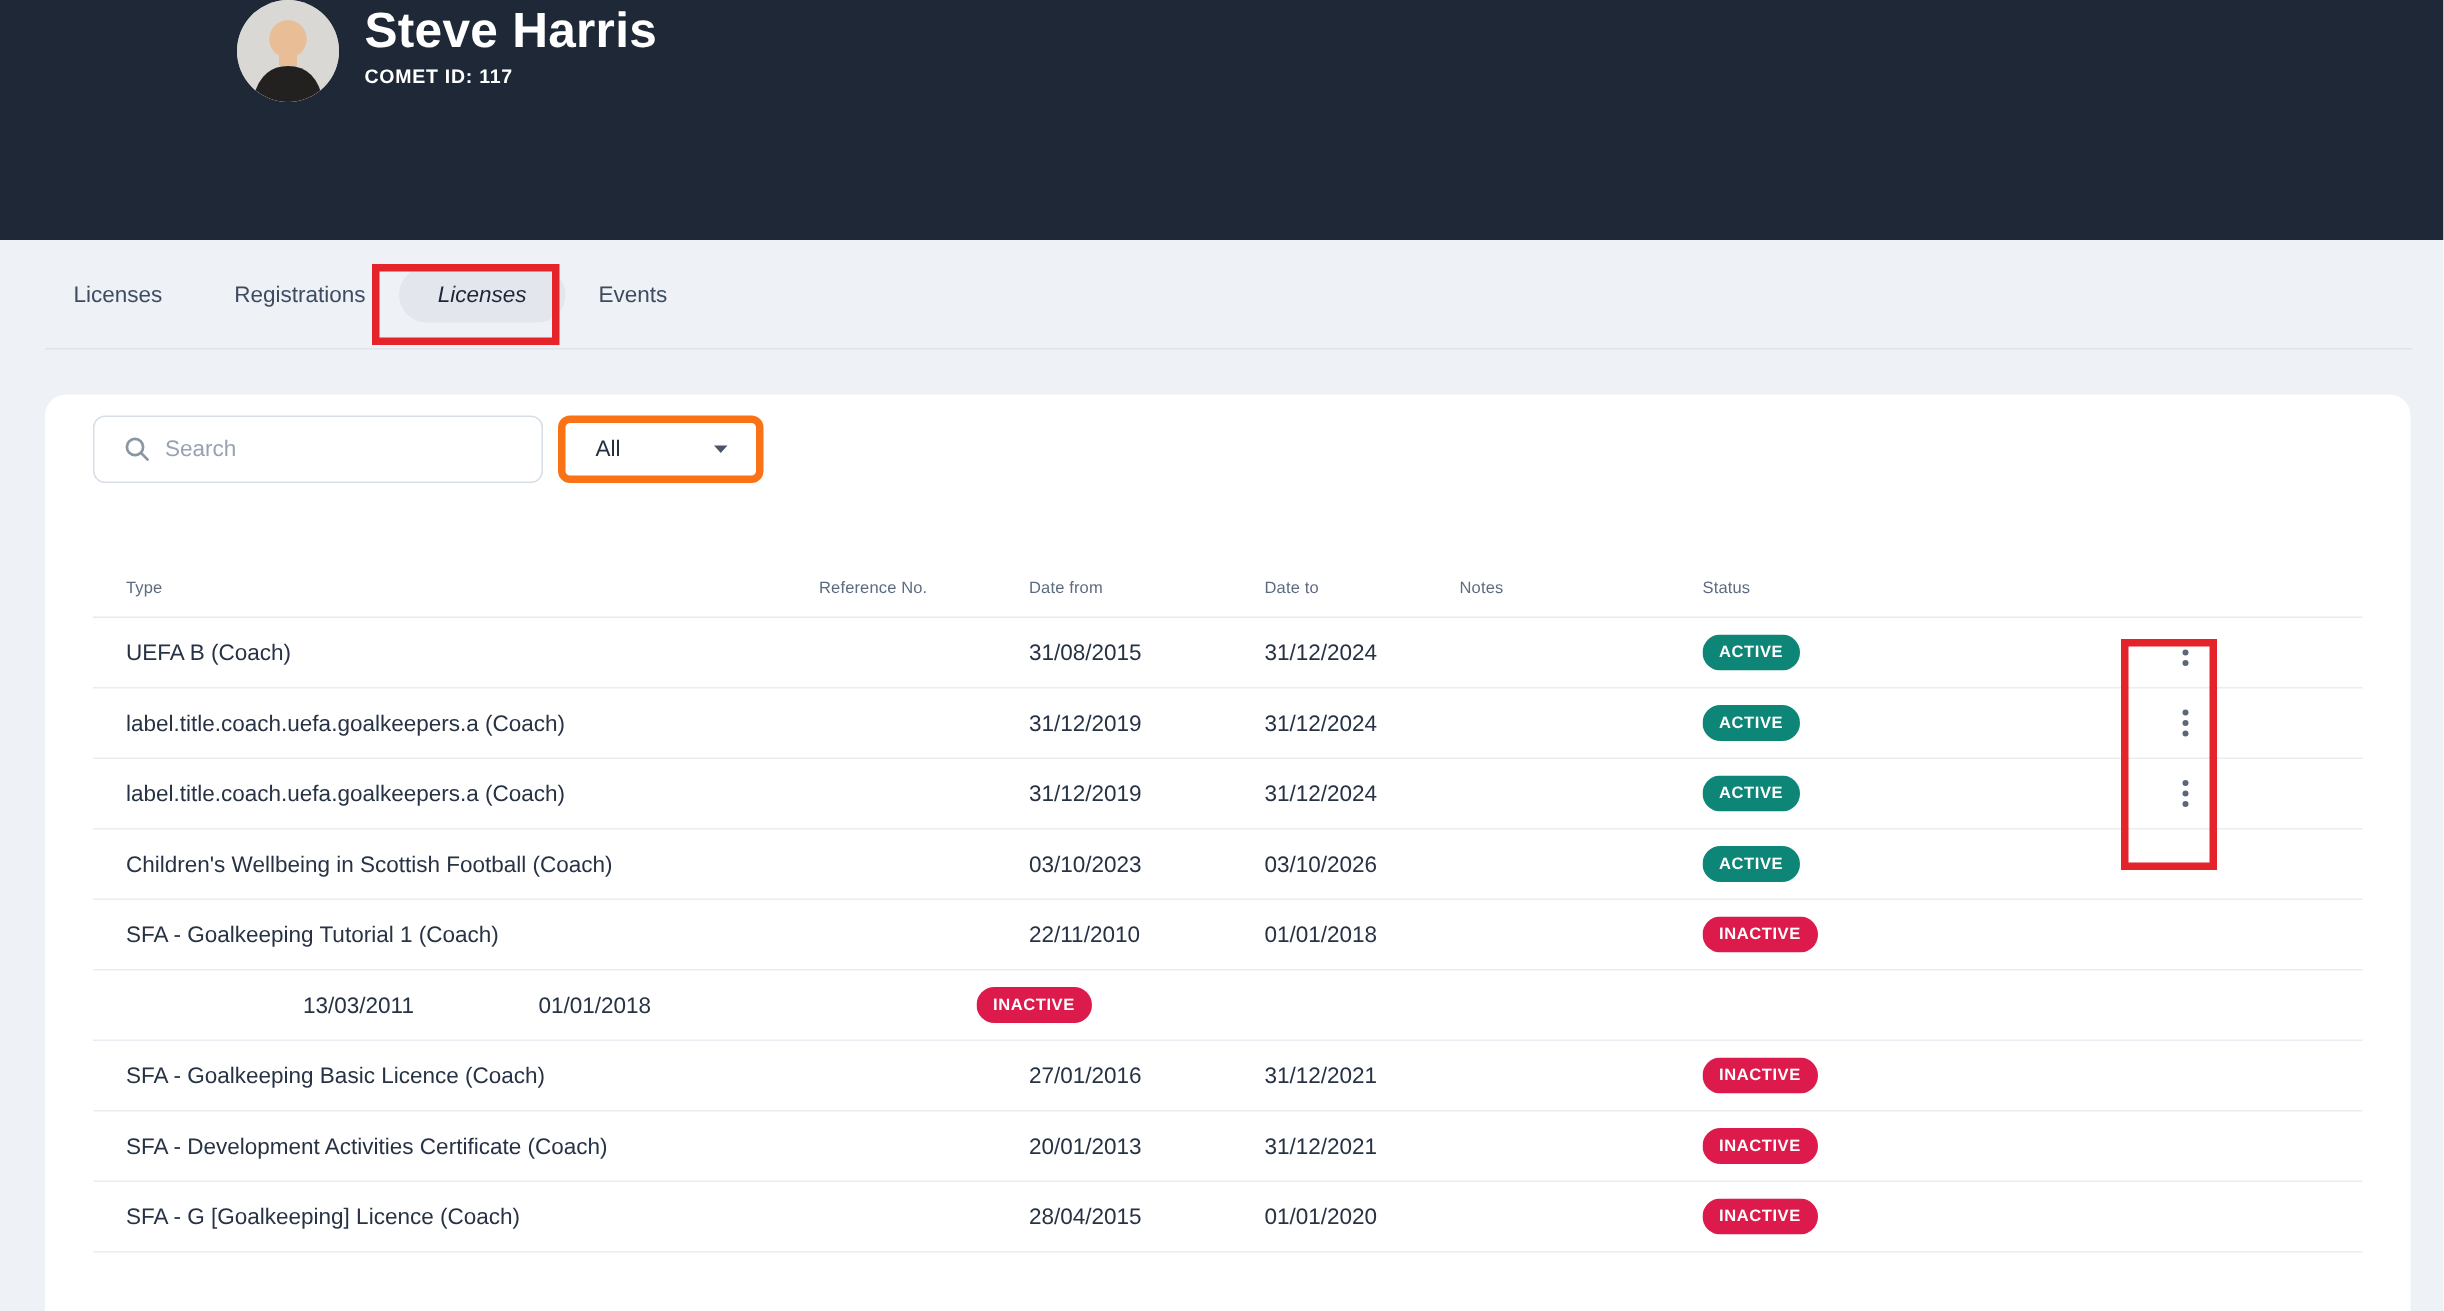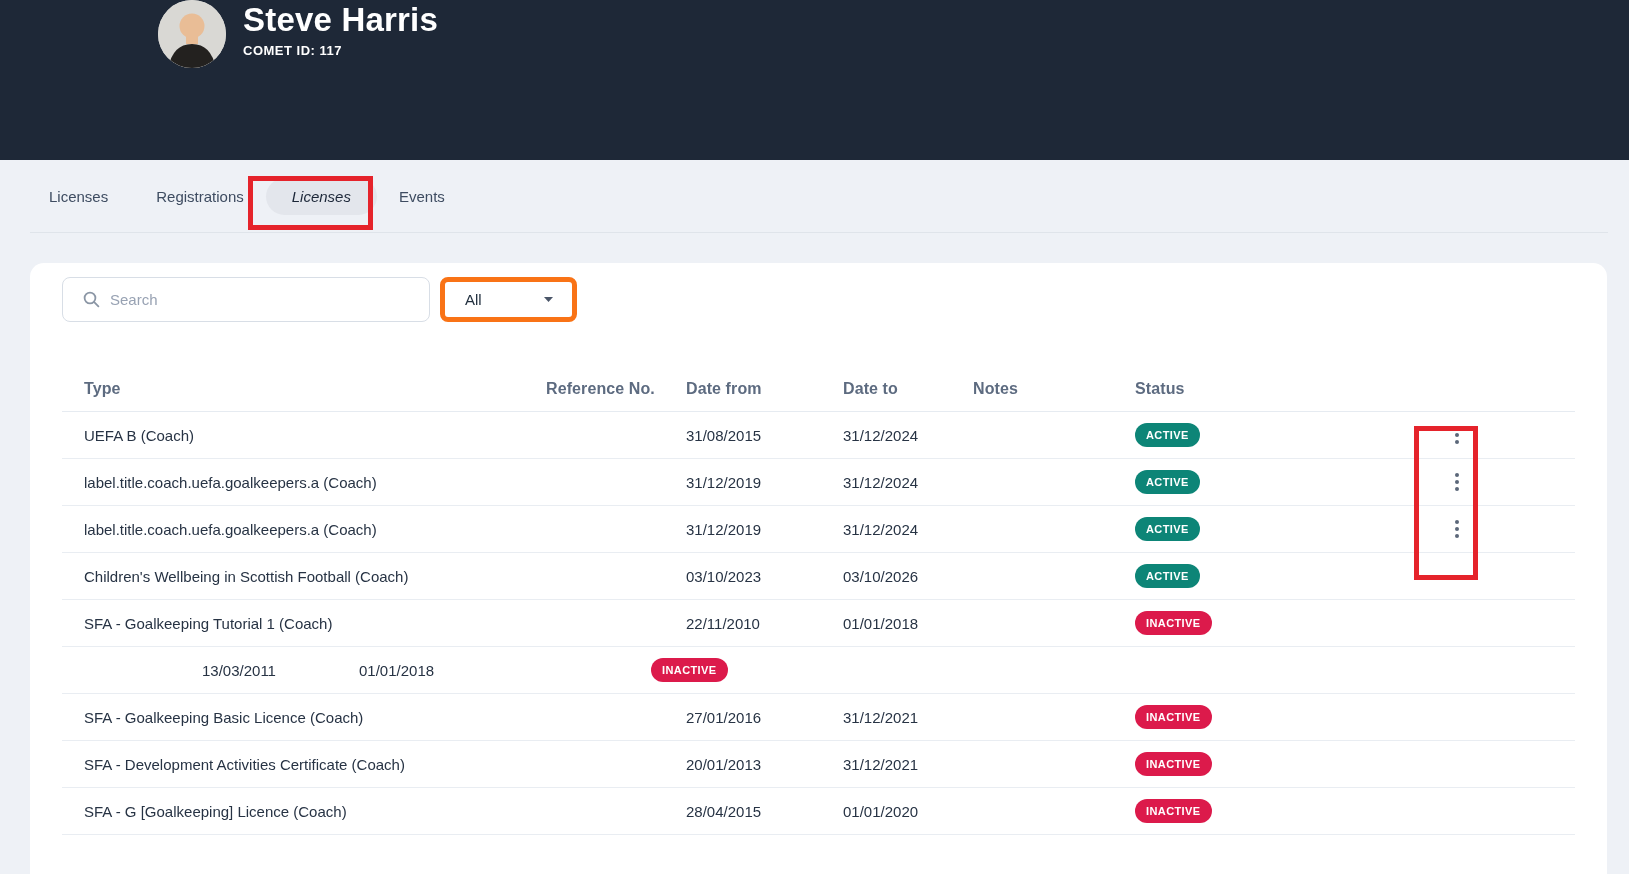--- a/index.html
+++ b/index.html
@@ -45,41 +45,41 @@
   
   .card {
     background:#ffffff; border-radius:14px;
     margin:30px 22px 0 30px; height:700px;
     padding:14px 32px 0 32px;
   }
 
   
   .toolbar { display:flex; gap:10px; }
   .search-box {
-    width:368px; height:45px; border:1px solid #d8dee6; border-radius:8px;
+    width:300px; height:45px; border:1px solid #d8dee6; border-radius:8px;
     display:flex; align-items:center; padding:0 14px; background:#fff;
   }
   .search-box svg { flex:0 0 auto; margin:0 10px 0 6px; }
   .search-box input {
     border:none; outline:none; font-size:15px; flex:1;
     font-family:"Liberation Sans", sans-serif; color:#26303f; background:transparent;
   }
   .search-box input::placeholder { color:#98a2b3; }
   .filter-select {
     width:137px; height:45px; border:5px solid #f97316; border-radius:8px;
     display:flex; align-items:center; justify-content:space-between;
     padding:0 18px 0 20px; font-size:15px; color:#22303f; cursor:pointer; background:#fff;
   }
 
   
   .thead {
     display:flex; align-items:flex-end; height:72px; margin-top:18px;
     padding-bottom:13px; border-bottom:1px solid #e6ebf1;
   }
-  .thead .cell { font-size:16px; font-weight:700; color:#5d6b80; letter-spacing:.1px; }
+  .thead .cell { font-size:11px; font-weight:400; color:#5d6b80; letter-spacing:.1px; }
   .trow {
     display:flex; align-items:center; height:47px;
     border-bottom:1px solid #e9edf2; font-size:15px; color:#273344;
   }
   .cell { flex:0 0 auto; overflow:hidden; white-space:nowrap; }
   .cell.c-type   { width:484px; padding-left:22px; }
   .cell.c-ref    { width:140px; }
   .cell.c-from   { width:157px; }
   .cell.c-to     { width:130px; }
   .cell.c-notes  { width:162px; }

